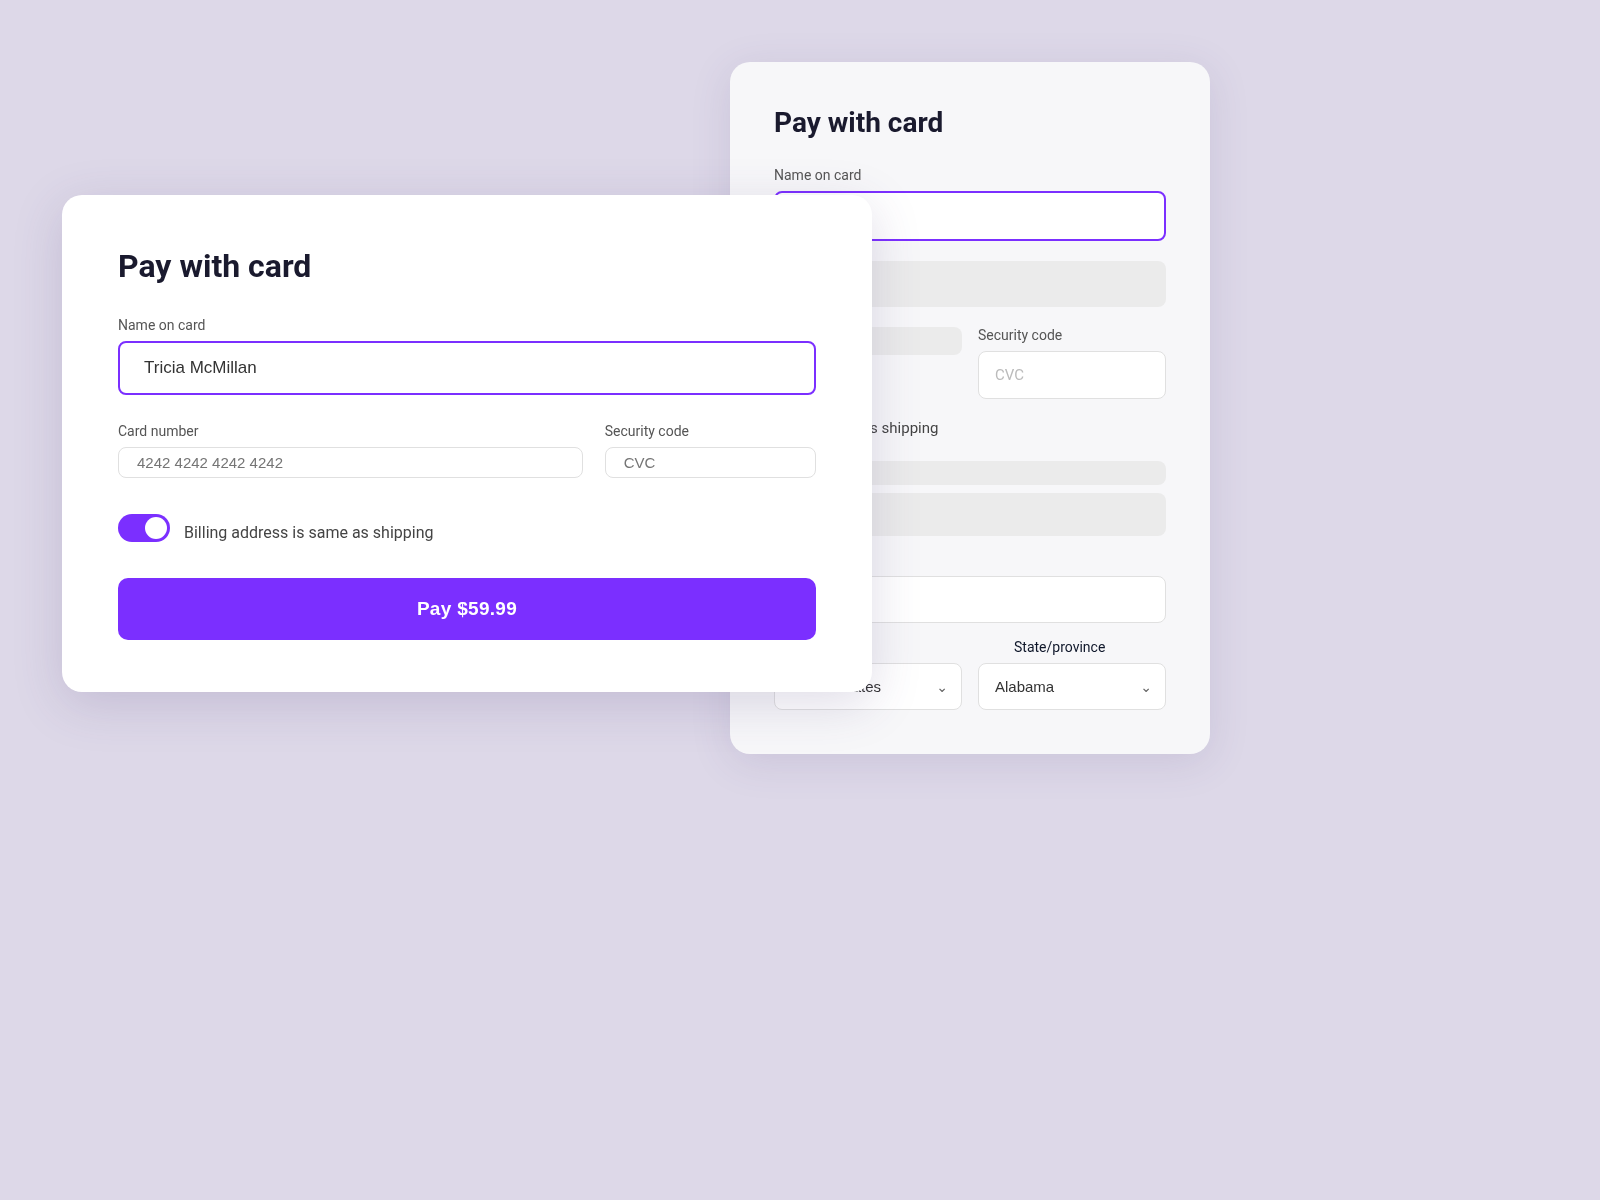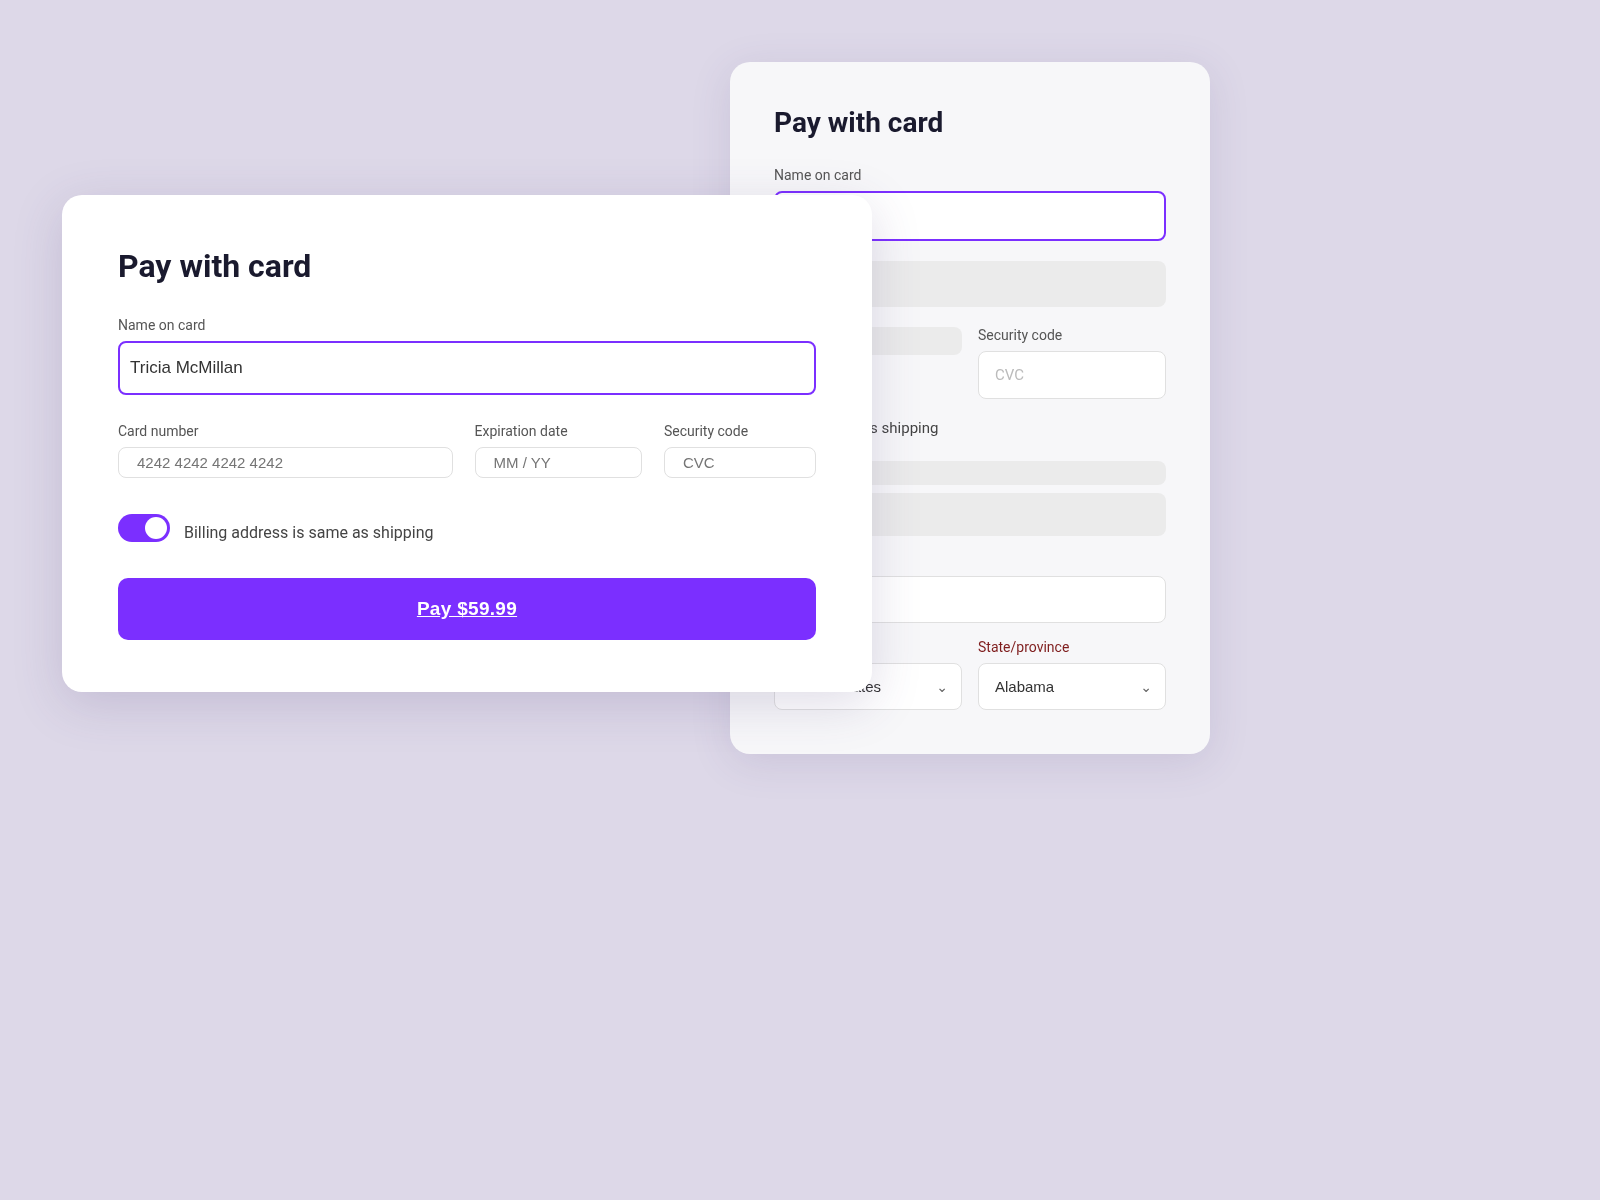--- a/index.html
+++ b/index.html
@@ -104,22 +104,23 @@
       display: flex;
       gap: 16px;
     }
 
     .card-back .country-state-row .col {
       flex: 1;
     }
 
     .card-back .col-label {
       font-size: 14px;
-      color: #7f1d1d;
+      color: #0f172a;
       margin-bottom: 8px;
+      margin-left: 36px;
     }
 
     .card-back .select-wrapper {
       position: relative;
     }
 
     .card-back .select-wrapper select {
       width: 100%;
       padding: 14px 40px 14px 16px;
       border: 1.5px solid #e0e0e0;
@@ -163,21 +164,21 @@
     }
 
     .card-front .field-label {
       font-size: 14px;
       color: #555;
       margin-bottom: 8px;
     }
 
     .card-front .name-input {
       width: 100%;
-      padding: 15px 10px;
+      padding: 15px 24px;
       border: 2px solid #7b2fff;
       border-radius: 8px;
       font-size: 17px;
       color: #333;
       background: #fff;
       outline: none;
       margin-bottom: 28px;
     }
 
     .card-front .three-fields {
@@ -245,21 +246,20 @@
       width: 100%;
       padding: 20px;
       background: #7b2fff;
       color: #fff;
       border: none;
       border-radius: 10px;
       font-size: 19px;
       font-weight: 600;
       cursor: pointer;
       letter-spacing: 0.3px;
-      text-decoration: underline;
     }
   </style>
 </head>
 <body>
 
 <div class="card-back">
   <div class="form-title">Pay with card</div>
 
   <div class="field-label">Name on card</div>
   <input class="input-field" type="text" style="margin-bottom: 20px;">
@@ -336,24 +336,20 @@
   
   <div class="field-label">Name on card</div>
   <input class="name-input" type="text" value="Tricia McMillan" style="">
 
   
   <div class="three-fields">
     <div class="field-card-number">
       <div class="field-label">Card number</div>
       <input class="sub-input" type="text" placeholder="4242 4242 4242 4242" style="">
     </div>
-    <div class="field-expiry">
-      <div class="field-label">Expiration date</div>
-      <input class="sub-input" type="text" placeholder="MM / YY" style="">
-    </div>
     <div class="field-cvc">
       <div class="field-label">Security code</div>
       <input class="sub-input" type="text" placeholder="CVC" style="">
     </div>
   </div>
 
   
   <div class="toggle-row">
     <div class="toggle-switch"></div>
     <span>Billing address is same as shipping</span>

